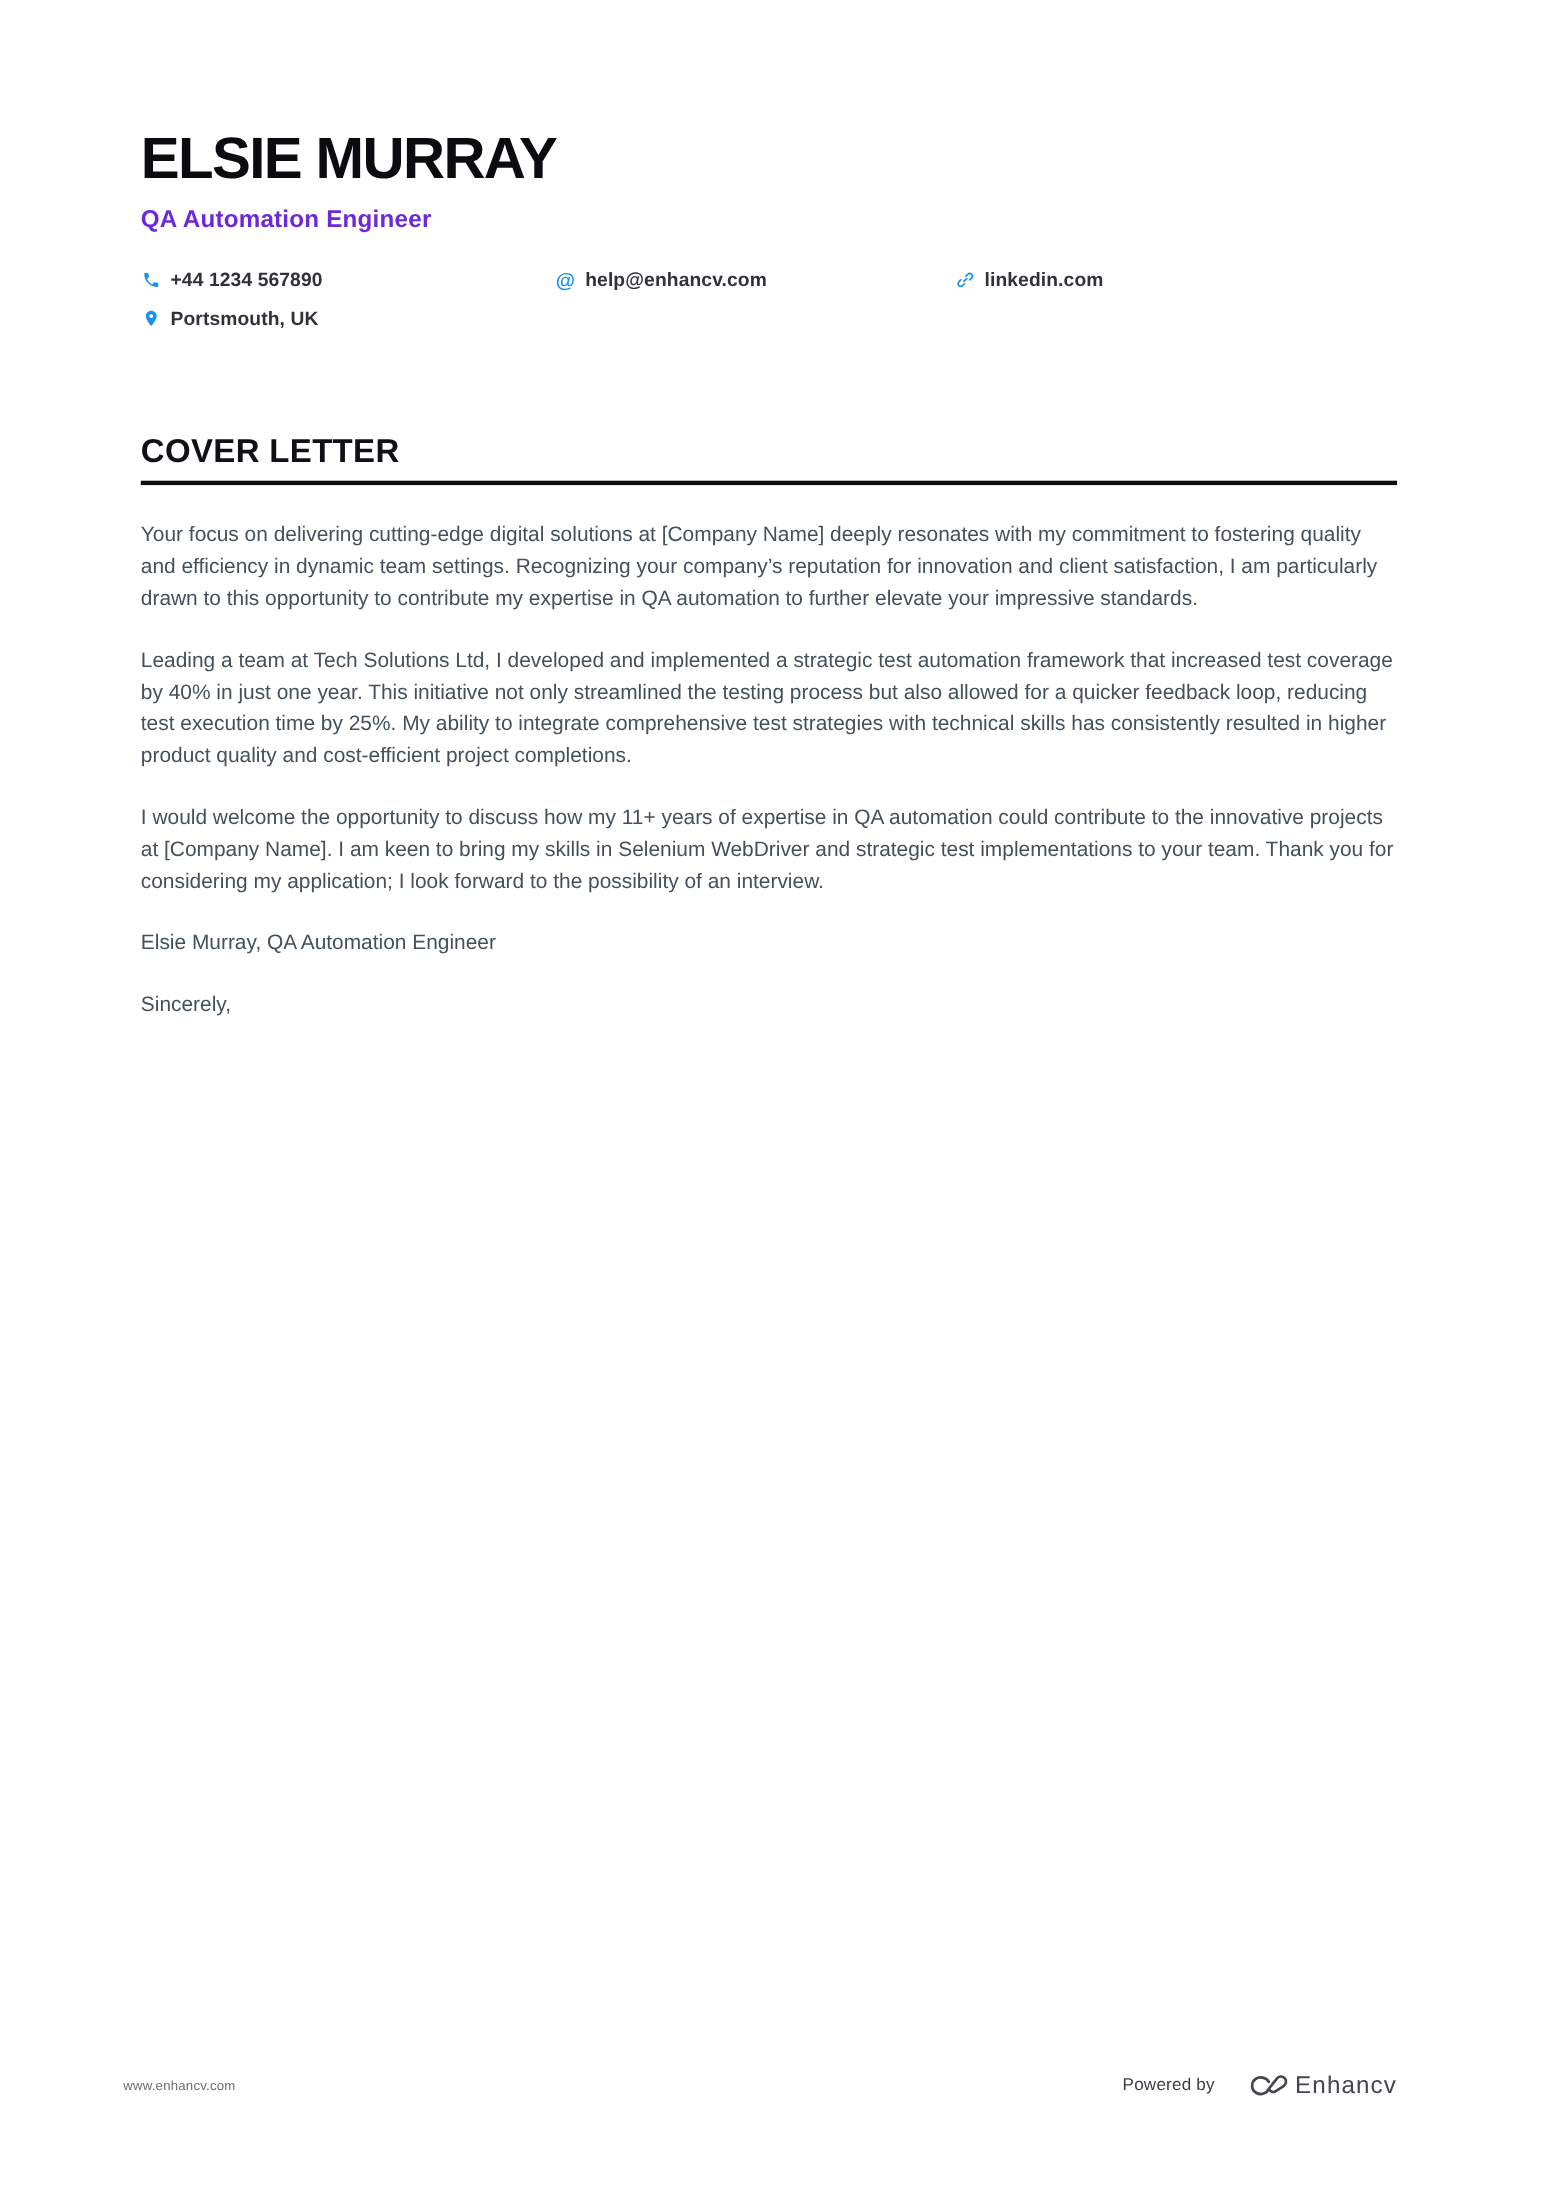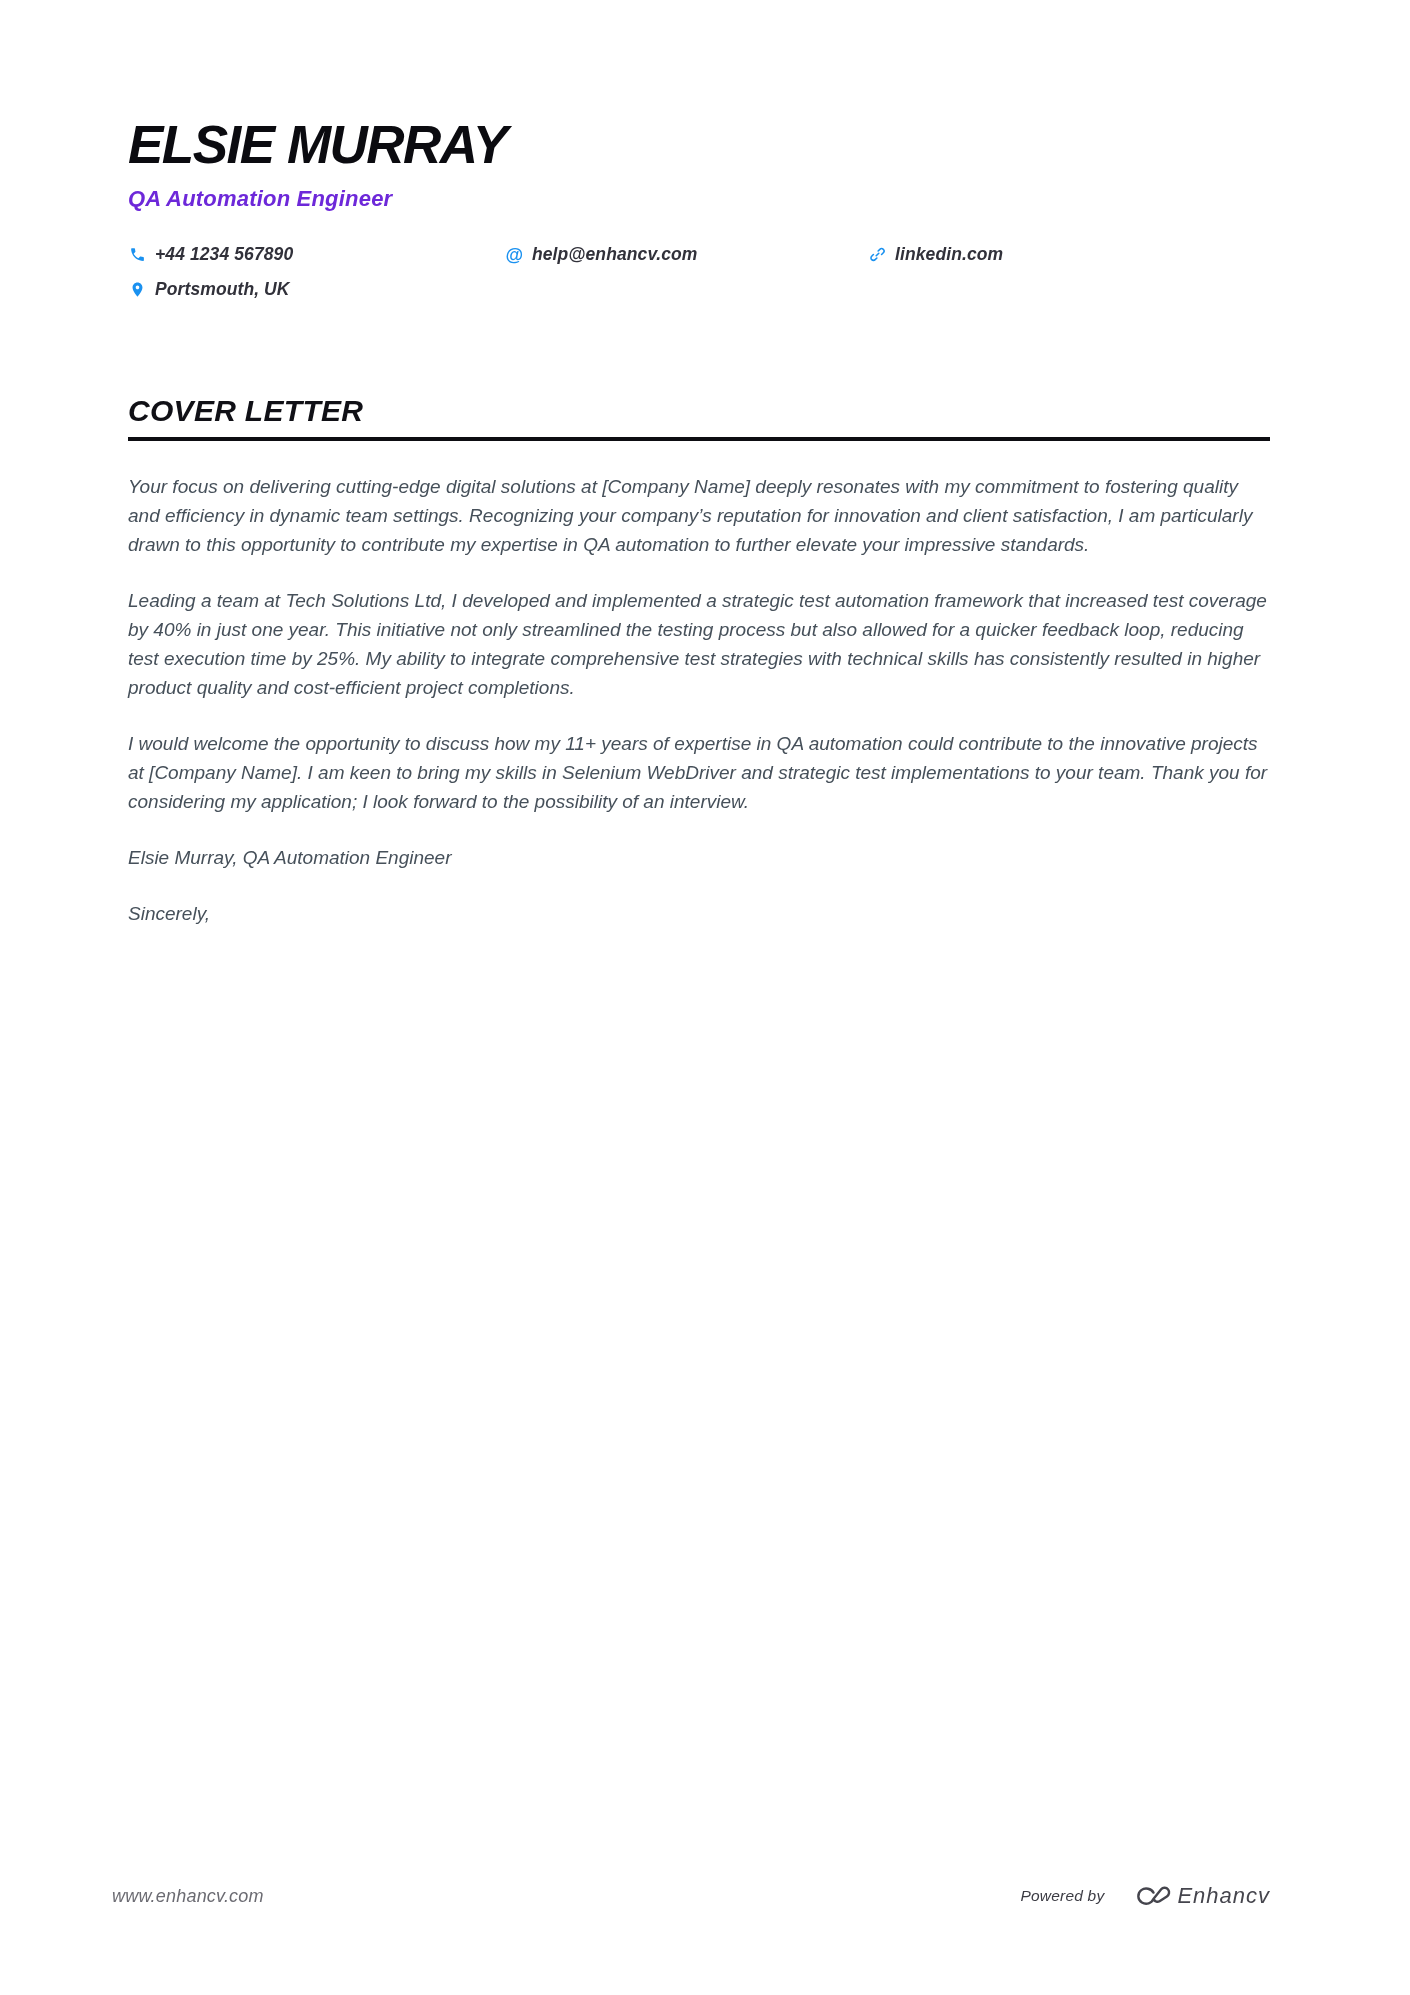--- a/index.html
+++ b/index.html
@@ -7,21 +7,20 @@
   body {
     font-family: "Liberation Sans", "DejaVu Sans", sans-serif;
     width: 1410px;
   }
   .page {
     position: relative;
     width: 1397px;
     height: 1995px;
     background: #ffffff;
     overflow: hidden;
-    font-style: italic;
   }
   .content {
     position: absolute;
     left: 128px;
     right: 127px;
     top: 0;
   }
 
   
   .person-name {
@@ -98,21 +97,21 @@
   .footer {
     position: absolute;
     left: 112px;
     right: 127px;
     bottom: 86px;
     display: flex;
     justify-content: space-between;
     align-items: center;
   }
   .website-link {
-    font-size: 18px;
+    font-size: 12px;
     color: #6b6b72;
     text-decoration: none;
     letter-spacing: 0.2px;
     cursor: pointer;
   }
   .powered {
     display: flex;
     align-items: center;
     gap: 26px;
   }

